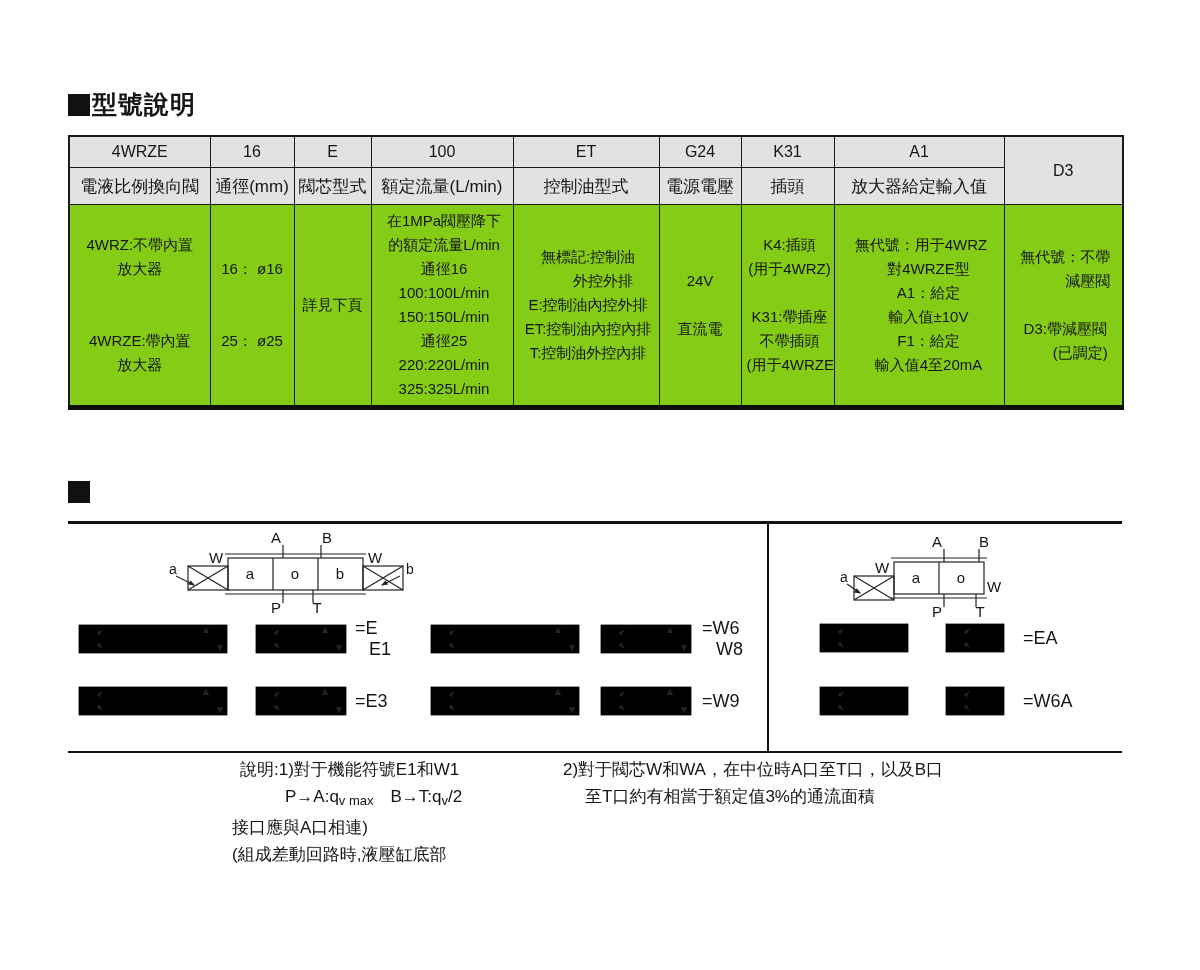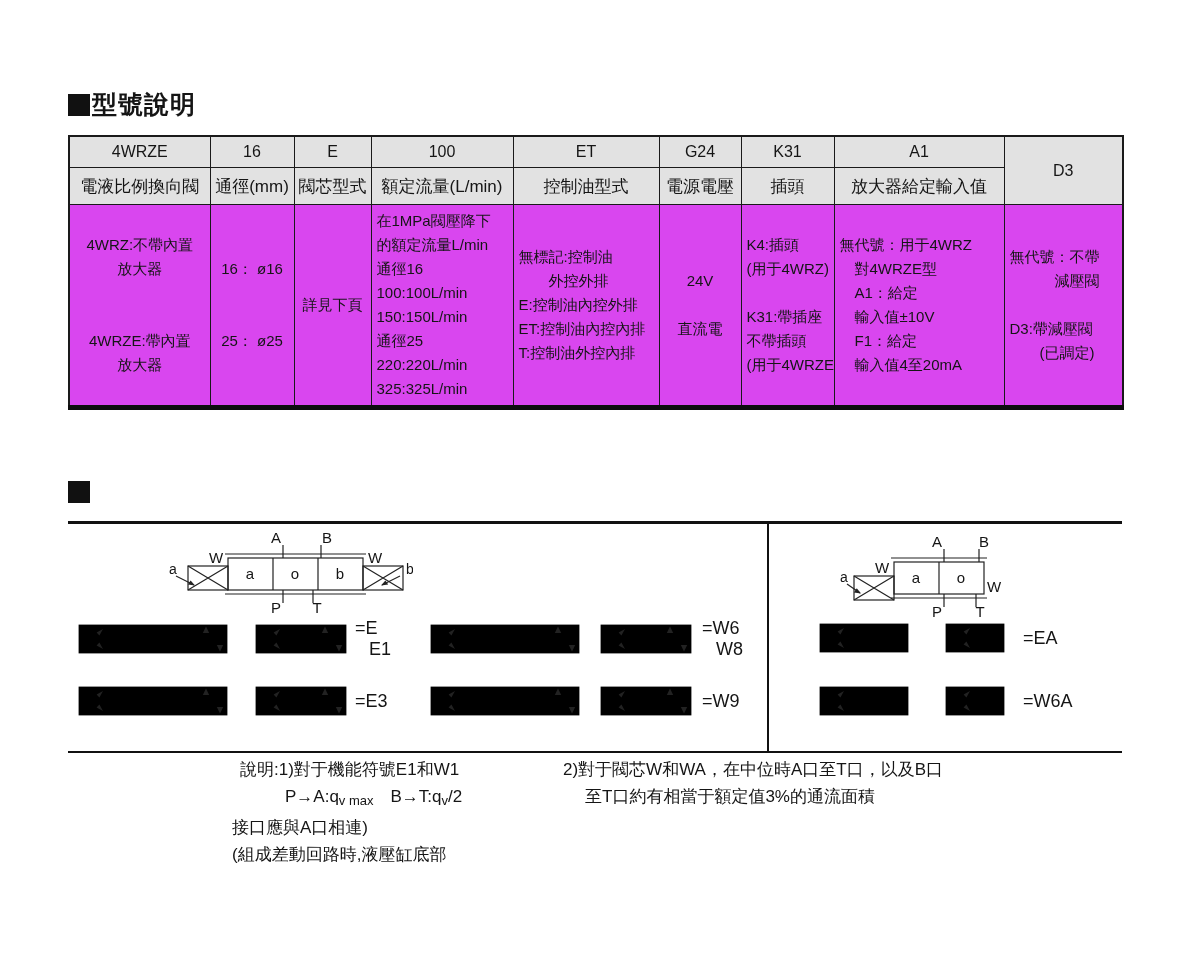--- a/index.html
+++ b/index.html
@@ -15,21 +15,21 @@
   #title2{left:68px;top:481px;}
 
   
   .model-table{position:absolute;left:68px;top:135px;width:1054px;
                border-collapse:collapse;table-layout:fixed;
                border:2px solid #1a1a1a;border-bottom:5px solid #0d0d0d;}
   .model-table td{border:1px solid #1a1a1a;overflow:hidden;}
   .model-table thead td{background:#e2e2e2;text-align:center;vertical-align:middle;}
   .hdr-code{height:28px;font-size:16px;}
   .hdr-label{height:34px;font-size:17px;}
-  .model-table tbody td{height:198px;vertical-align:middle;font-size:15px;background:#d946ef;}
+  .model-table tbody td{height:198px;vertical-align:middle;font-size:15px;background:#84cc16;text-align:center;}
   .cell-lines>div{min-height:24px;line-height:24px;white-space:nowrap;}
   .c-center{text-align:center;}
   .c-left{text-align:left;padding-left:5px;}
 
   
   .symbols-wrap{position:absolute;left:68px;top:521px;width:1054px;height:227px;
                 border-top:3px solid #111;border-bottom:2px solid #111;display:flex;}
   .sym-left{width:699px;border-right:2px solid #111;position:relative;}
   .sym-right{flex:1;position:relative;}
   .schem1{position:absolute;left:95px;top:6px;}

